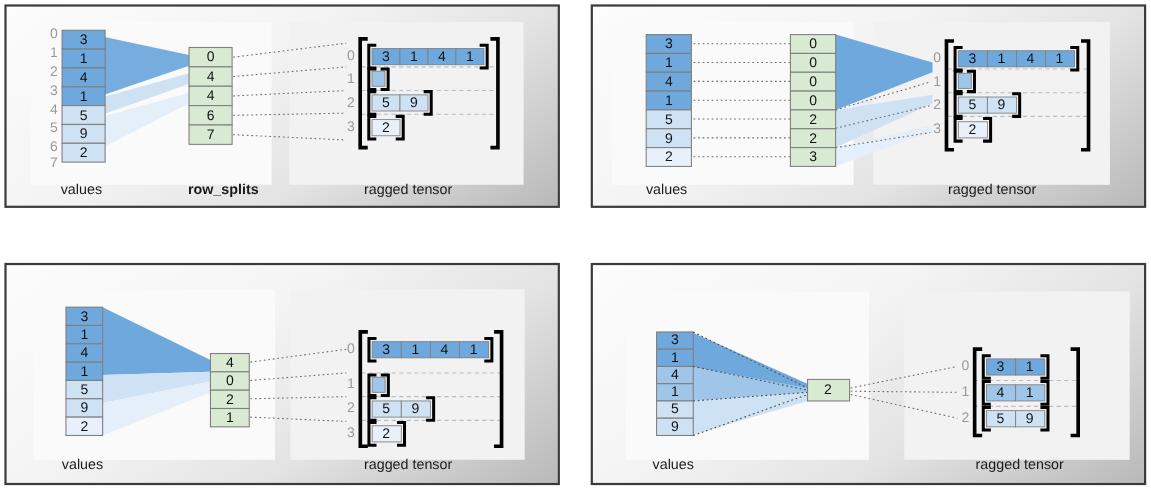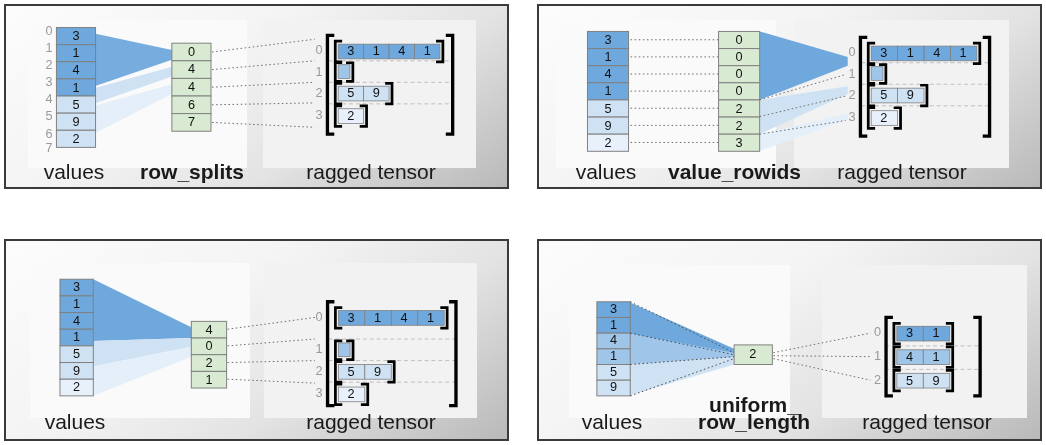--- a/index.html
+++ b/index.html
@@ -27,21 +27,21 @@
   }
   .card.left {background:#fafafa;}
   .card.right{background:#f2f2f2;}
 
   
   .canvas{position:absolute;left:0;top:0;width:100%;height:100%;}
 
   
   .lbl{
     position:absolute;
-    font-size:21px;
+    font-size:13px;
     color:#1a1a1a;
     white-space:pre;
     text-align:center;
     line-height:17px;
   }
   .lbl.bold{font-weight:bold;}
 
   .cellnum{
     font-size:13px;
     fill:#111111;
@@ -168,21 +168,21 @@
         </g>
 
         <text class="idxnum" x="320" y="46">0</text>
         <text class="idxnum" x="320" y="68">1</text>
         <text class="idxnum" x="320" y="90">2</text>
         <text class="idxnum" x="320" y="112">3</text>
       </g>
     </svg>
 
     <div class="lbl" style="left:32px;top:157px;width:72px;">values</div>
-    <div class="lbl bold" style="left:131px;top:157px;width:110px;text-align:center;">row_splits</div>
+    <div class="lbl bold" style="left:142px;top:157px;width:110px;text-align:center;">row_splits</div>
     <div class="lbl" style="left:290px;top:157px;width:150px;">ragged tensor</div>
   </div>
 
   <div class="panel p2">
     <div class="card left" style="left:17px;top:14px;width:220px;height:148px;"></div>
     <div class="card right" style="left:255px;top:14px;width:215px;height:148px;"></div>
 
     <svg class="canvas" viewBox="0 0 505 185">
 
       <g>
@@ -280,21 +280,20 @@
           <text class="cellnum" x="349" y="115">2</text>
         </g>
         <text class="idxnum" x="320" y="48">0</text>
         <text class="idxnum" x="320" y="70">1</text>
         <text class="idxnum" x="320" y="92">2</text>
         <text class="idxnum" x="320" y="114">3</text>
       </g>
     </svg>
 
     <div class="lbl" style="left:31px;top:157px;width:72px;">values</div>
-    <div class="lbl bold" style="left:128px;top:157px;width:135px;">value_rowids</div>
     <div class="lbl" style="left:288px;top:157px;width:150px;">ragged tensor</div>
   </div>
 
   <div class="panel p3">
     <div class="card left" style="left:24px;top:22px;width:220px;height:155px;"></div>
     <div class="card right" style="left:258px;top:22px;width:213px;height:155px;"></div>
 
     <svg class="canvas" viewBox="0 0 505 202">
 
       <polygon points="86,39 86,102 186,99 186,88" fill="#6fa8dc"></polygon>
@@ -462,18 +461,16 @@
           <text class="cellnum" x="375" y="143">5</text>
           <text class="cellnum" x="402" y="143">9</text>
         </g>
         <text class="idxnum" x="346" y="94">0</text>
         <text class="idxnum" x="346" y="118">1</text>
         <text class="idxnum" x="346" y="142">2</text>
       </g>
     </svg>
 
     <div class="lbl" style="left:37px;top:172px;width:72px;">values</div>
-    <div class="lbl bold" style="left:150px;top:155px;width:130px;">uniform_
-row_length</div>
     <div class="lbl" style="left:313px;top:172px;width:150px;">ragged tensor</div>
   </div>
 
 </div>
 
 </body></html>

